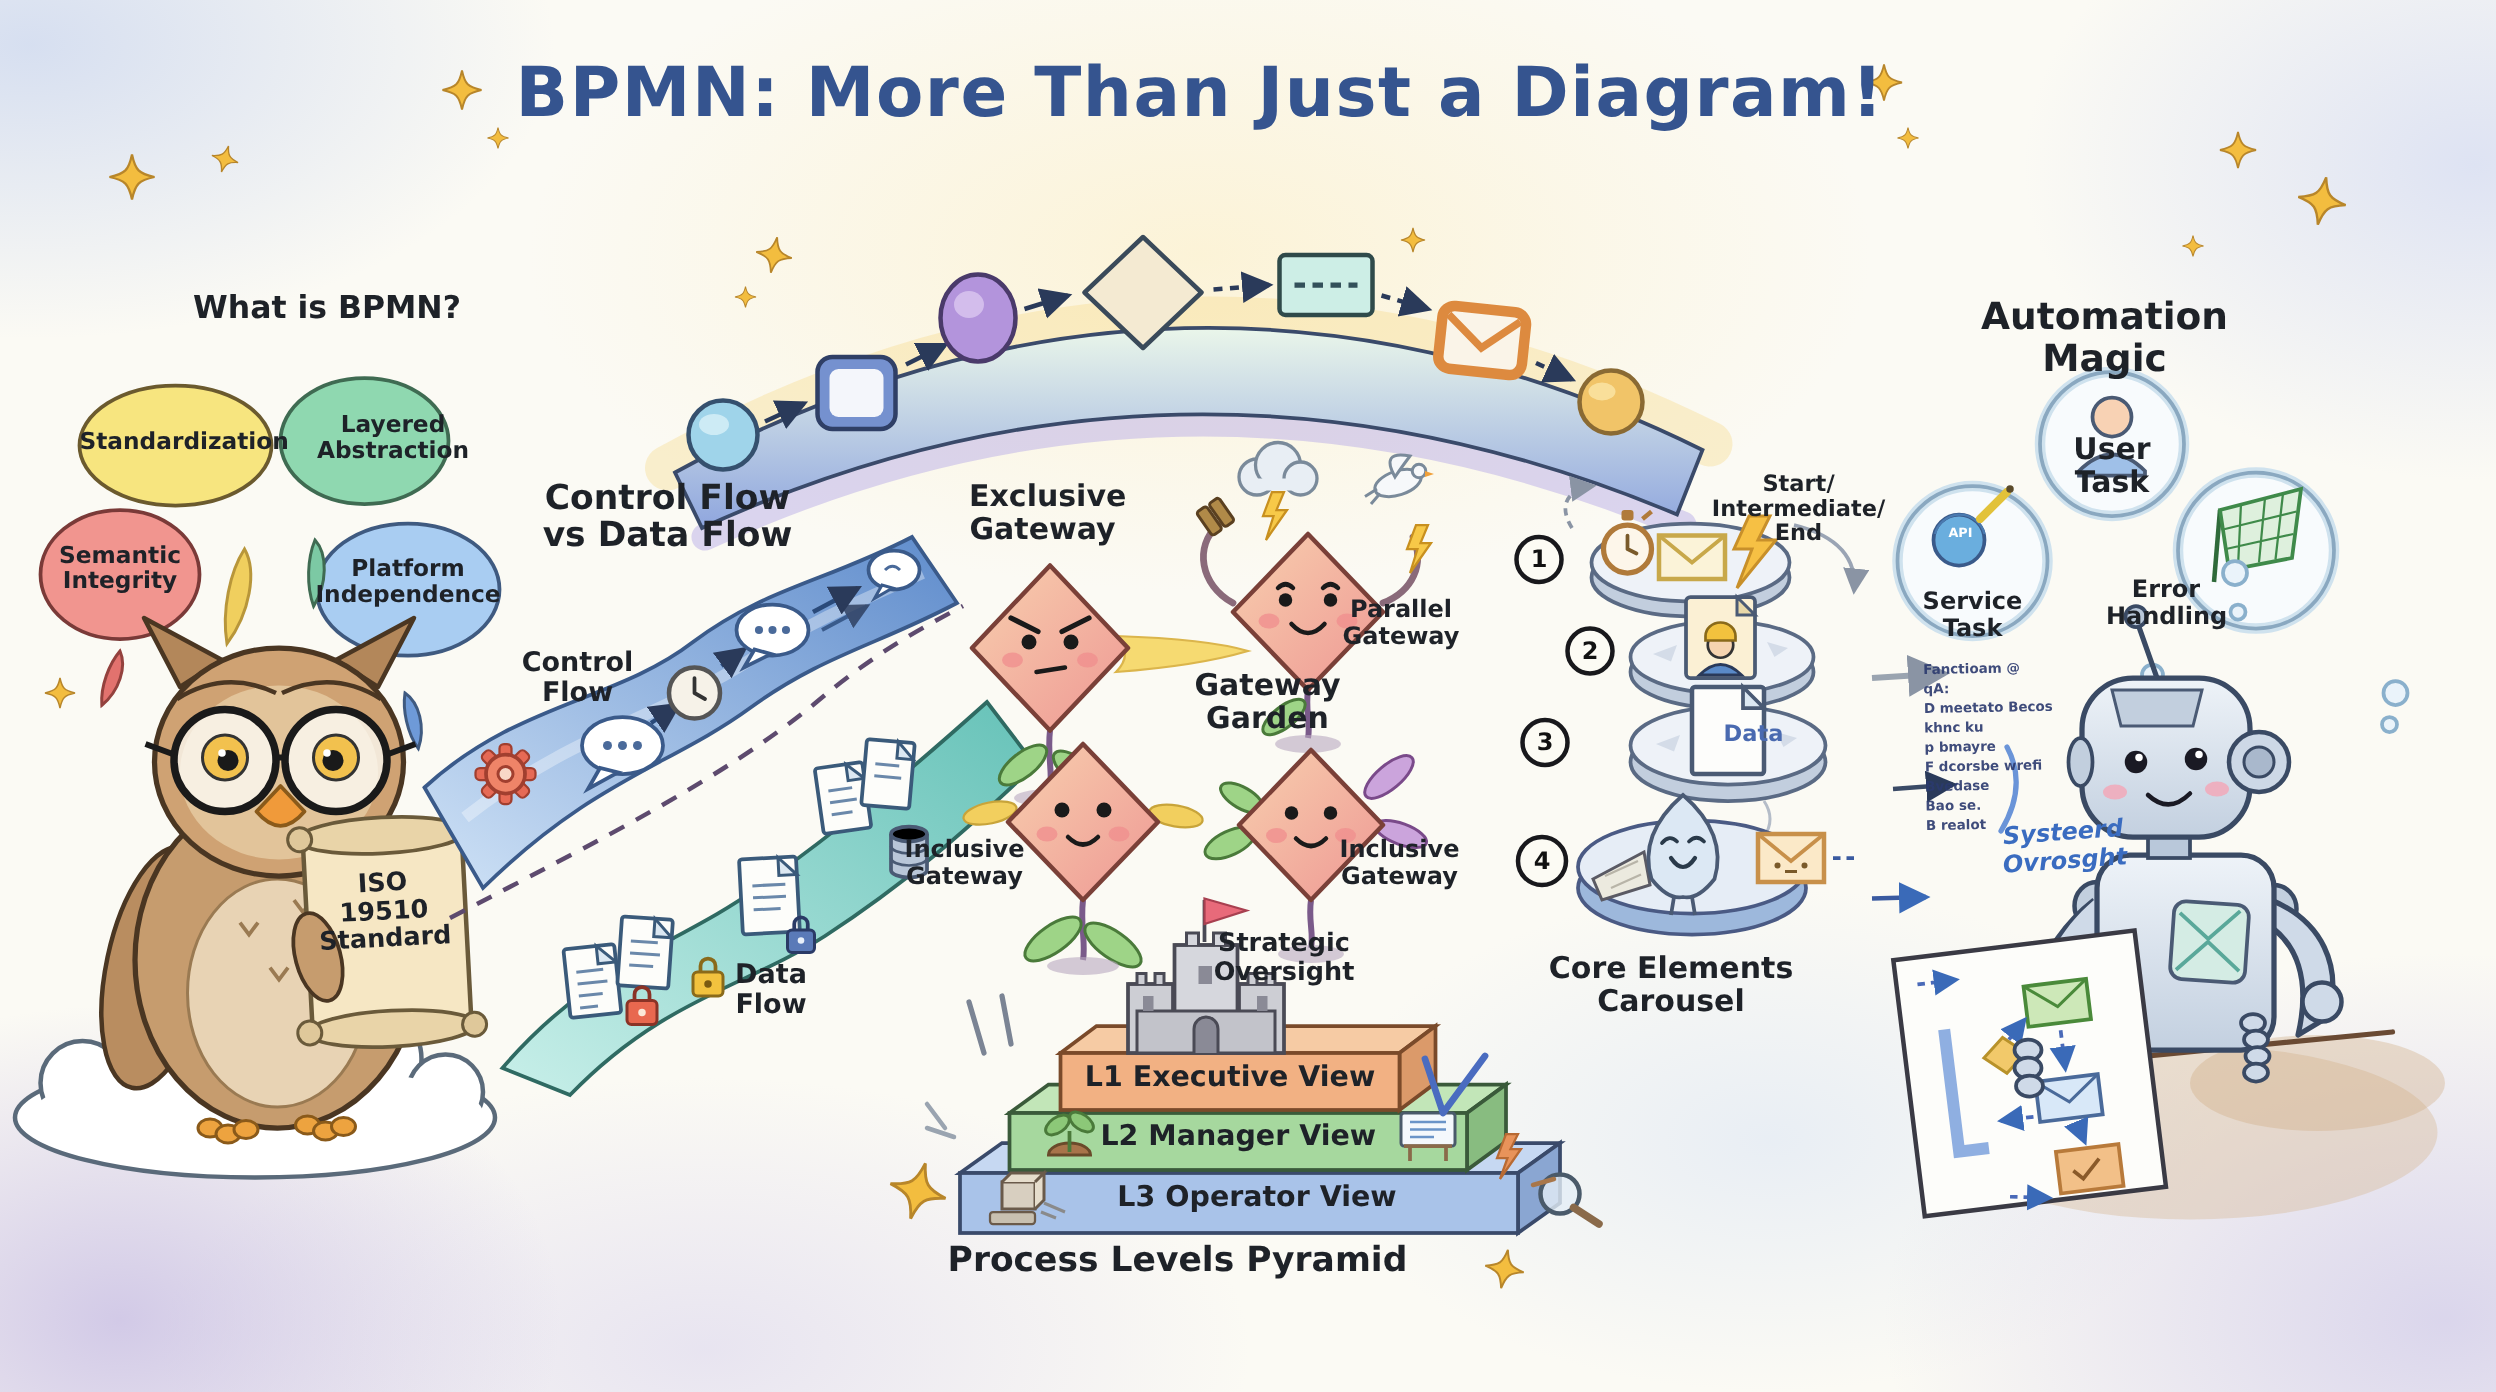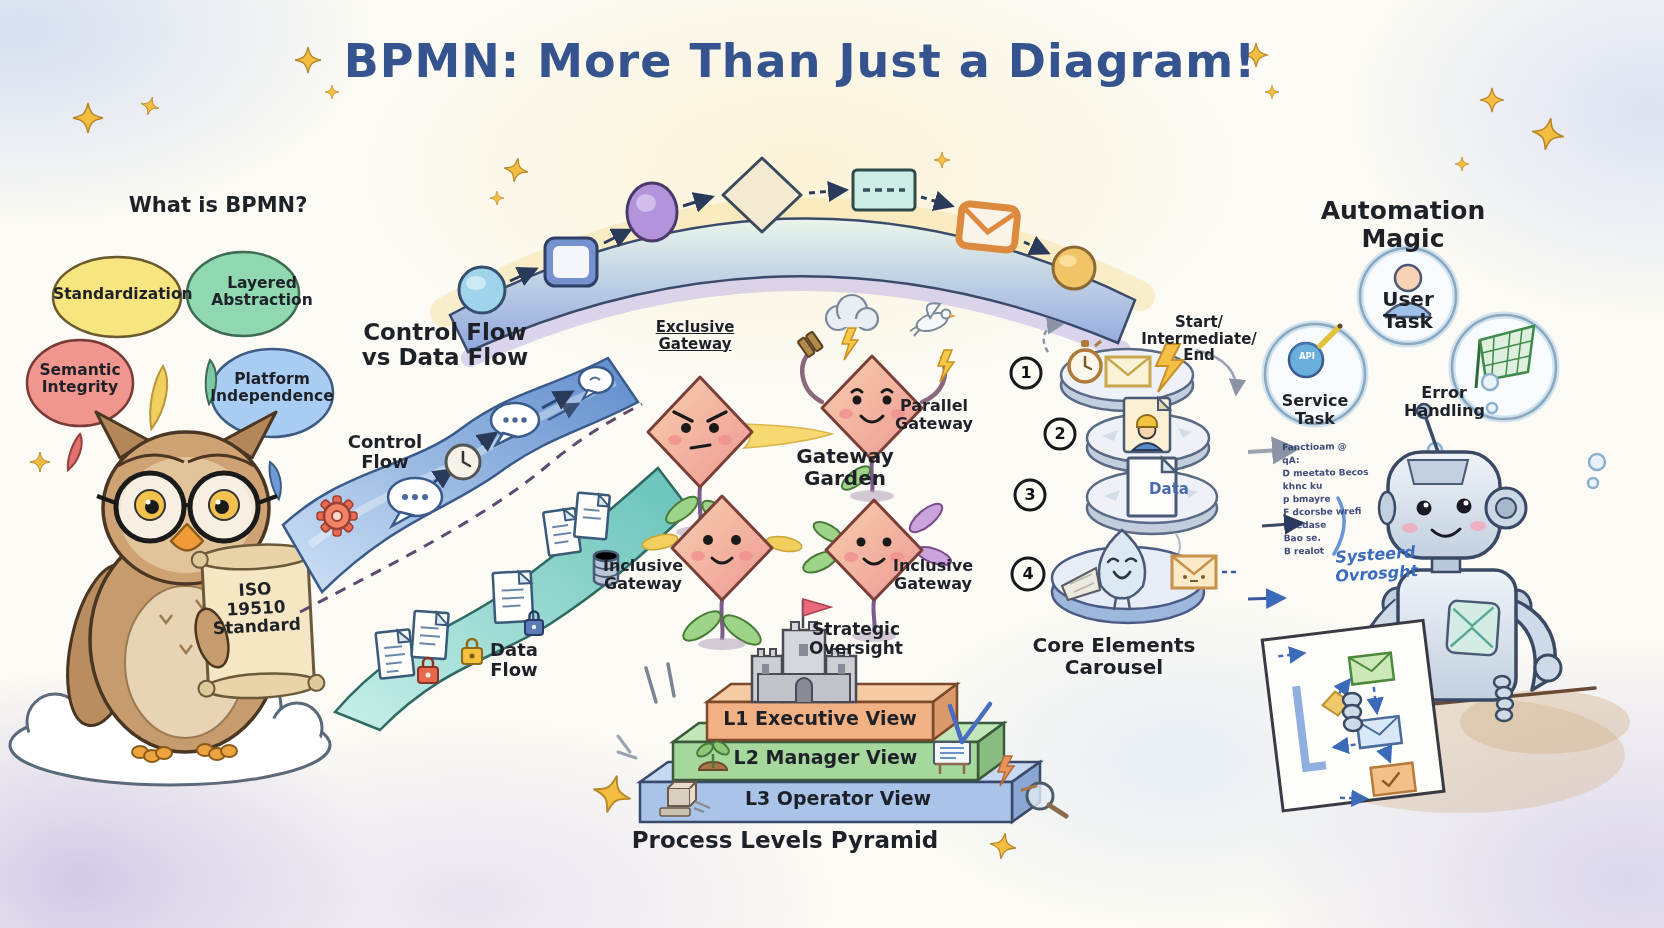--- a/index.html
+++ b/index.html
@@ -20,21 +20,21 @@
   .title{left:330px;top:36px;width:940px;font-size:46px;color:#35548f;letter-spacing:1px;}
   .h-what{left:75px;top:194px;width:220px;font-size:21px;margin-left:33px;}
   .bub1{left:53px;top:286px;width:128px;font-size:15.5px;}
   .bub2{left:189px;top:275px;width:124px;font-size:15.5px;margin-left:11px;}
   .bub3{left:28px;top:362px;width:104px;font-size:15.5px;}
   .bub4{left:210px;top:371px;width:124px;font-size:15.5px;}
   .scrolltxt{left:206px;top:580px;width:100px;font-size:17px;transform:rotate(-3deg);}
   .h-flow{left:338px;top:320px;width:214px;font-size:23px;}
   .l-cflow{left:343px;top:432px;width:84px;font-size:18px;}
   .l-dflow{left:466px;top:640px;width:96px;font-size:18px;}
-  .l-excl{left:646px;top:319px;width:98px;font-size:15px;text-decoration:underline;}
+  .l-excl{left:646px;top:319px;width:98px;font-size:20px;}
   .l-para{left:893px;top:397px;width:82px;font-size:16px;}
   .l-garden{left:783px;top:445px;width:124px;font-size:20px;}
   .l-incl1{left:594px;top:557px;width:98px;font-size:16px;}
   .l-incl2{left:884px;top:557px;width:98px;font-size:16px;}
   .l-oversight{left:808px;top:620px;width:96px;font-size:17px;}
   .l-lv1{left:707px;top:708px;width:226px;font-size:19px;}
   .l-lv2{left:673px;top:747px;width:305px;font-size:19px;text-align:center;}
   .l-lv3{left:640px;top:788px;width:372px;font-size:19px;padding-left:12px;}
   .l-pyr{left:628px;top:828px;width:314px;font-size:23px;}
   .l-events{left:1138px;top:314px;width:122px;font-size:15px;}

